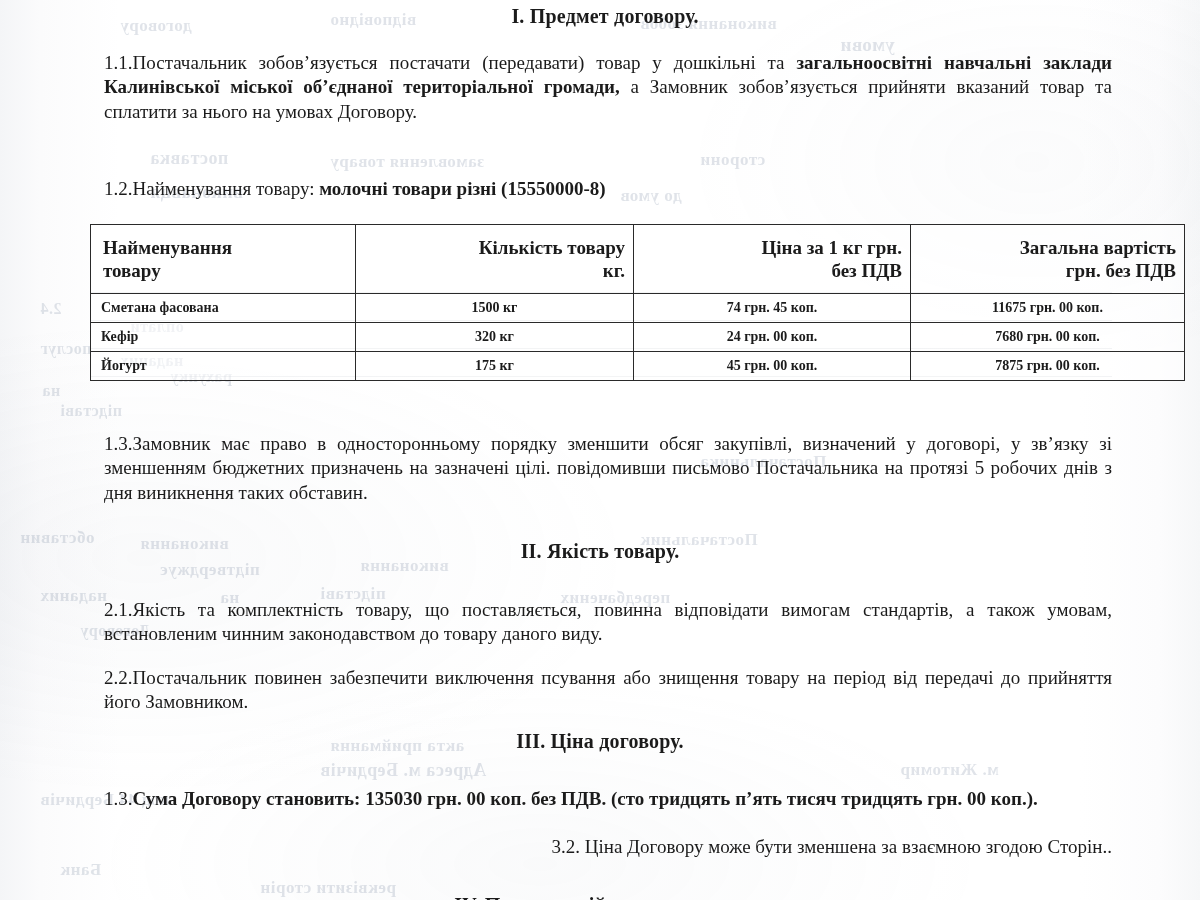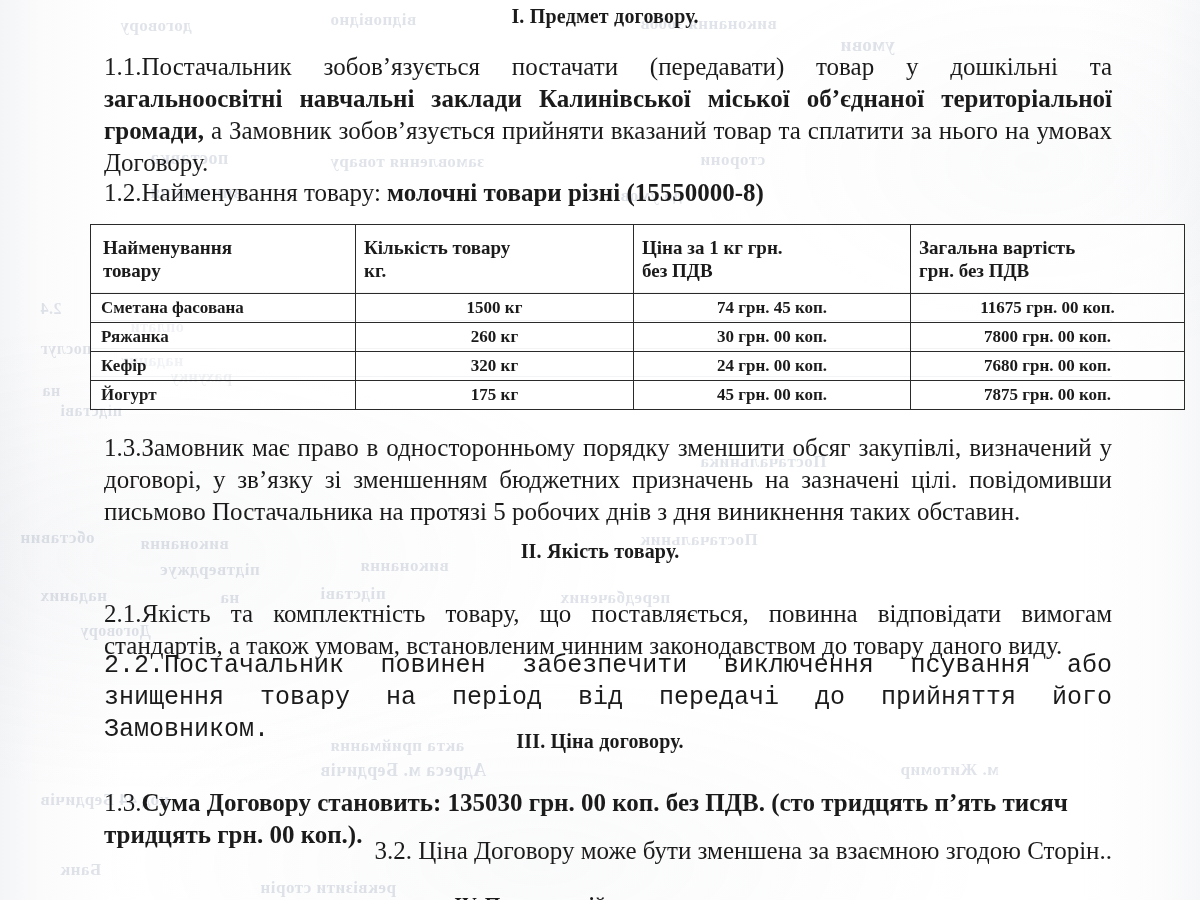--- a/index.html
+++ b/index.html
@@ -66,21 +66,21 @@
 
   .doc-heading {
     text-align: center;
     font-weight: 700;
     font-size: 20px;
     letter-spacing: .2px;
     margin: 0;
   }
 
   .para {
-    font-size: 25px;
+    font-size: 19px;
     line-height: 1.28;
     text-align: justify;
     margin: 0;
     position: absolute;
     left: 104px;
     right: 88px;
   }
   .para .bold { font-weight: 700; }
 
   
@@ -106,24 +106,24 @@
     height: 64px;
     line-height: 1.22;
     padding: 2px 8px;
     border-radius: 7px;
   }
   #goods-table td {
     height: 28px;
     font-weight: 700;
     padding: 0 8px;
     line-height: 1.05;
-    font-size: 17px;
+    font-size: 14px;
   }
   .th-name   { text-align: left;   padding-left: 12px !important; }
-  .th-center { text-align: left; }
+  .th-center { text-align: right; }
   .cell-name   { text-align: left; padding-left: 10px !important; }
   .cell-center { text-align: center; }
 
   
   .scanline {
     position: absolute;
     height: 1px;
     background: rgba(130,140,155,.22);
     z-index: 1;
     pointer-events: none;
@@ -205,46 +205,40 @@
         </tr>
       </thead>
       <tbody id="goods-table-body">
           <tr>
             <td class="cell-name">Сметана фасована</td>
             <td class="cell-center">1500 кг</td>
             <td class="cell-center">74 грн. 45 коп.</td>
             <td class="cell-center">11675 грн. 00 коп.</td>
           </tr>
           <tr>
-            <td class="cell-name">Ряжанка</td>
-            <td class="cell-center">260 кг</td>
-            <td class="cell-center">30 грн. 00 коп.</td>
-            <td class="cell-center">7800 грн. 00 коп.</td>
-          </tr>
-          <tr>
             <td class="cell-name">Кефір</td>
             <td class="cell-center">320 кг</td>
             <td class="cell-center">24 грн. 00 коп.</td>
             <td class="cell-center">7680 грн. 00 коп.</td>
           </tr>
           <tr>
             <td class="cell-name">Йогурт</td>
             <td class="cell-center">175 кг</td>
             <td class="cell-center">45 грн. 00 коп.</td>
             <td class="cell-center">7875 грн. 00 коп.</td>
           </tr>
         </tbody>
     </table>
 
     <p class="para" style="top:432px;">1.3.Замовник має право в односторонньому порядку зменшити обсяг закупівлі, визначений у договорі, у зв’язку зі зменшенням бюджетних призначень на зазначені цілі. повідомивши письмово Постачальника на протязі 5 робочих днів з дня виникнення таких обставин.</p>
 
     <h1 class="doc-heading" style="position:absolute; left:0; right:0; top:540px;">II. Якість товару.</h1>
 
     <p class="para" style="top:598px;">2.1.Якість та комплектність товару, що поставляється, повинна відповідати   вимогам стандартів, а також умовам, встановленим  чинним законодавством до товару даного виду.</p>
-    <p class="para" style="top:650px;font-family:Liberation Mono, monospace;">2.2.Постачальник повинен забезпечити виключення псування або знищення товару на період від передачі до прийняття його Замовником.</p>
+    <p class="para" style="top:666px;">2.2.Постачальник повинен забезпечити виключення псування або знищення товару на період від передачі до прийняття його Замовником.</p>
 
     <h1 class="doc-heading" style="position:absolute; left:0; right:0; top:730px;">III. Ціна договору.</h1>
 
     <p class="para" style="top:787px; text-align:left;"><span>1.3.</span><span class="bold">Сума Договору становить: 135030 грн. 00 коп. без ПДВ. (сто тридцять п’ять тисяч тридцять грн. 00 коп.).</span></p>
 
     <p class="para" style="top:835px; text-align:right;">3.2. Ціна Договору може бути зменшена за взаємною згодою Сторін..</p>
 
     <h1 class="doc-heading" style="position:absolute; left:0; right:0; top:894px;">IV. Порядок здійснення оплати.</h1>
 
   </div>

